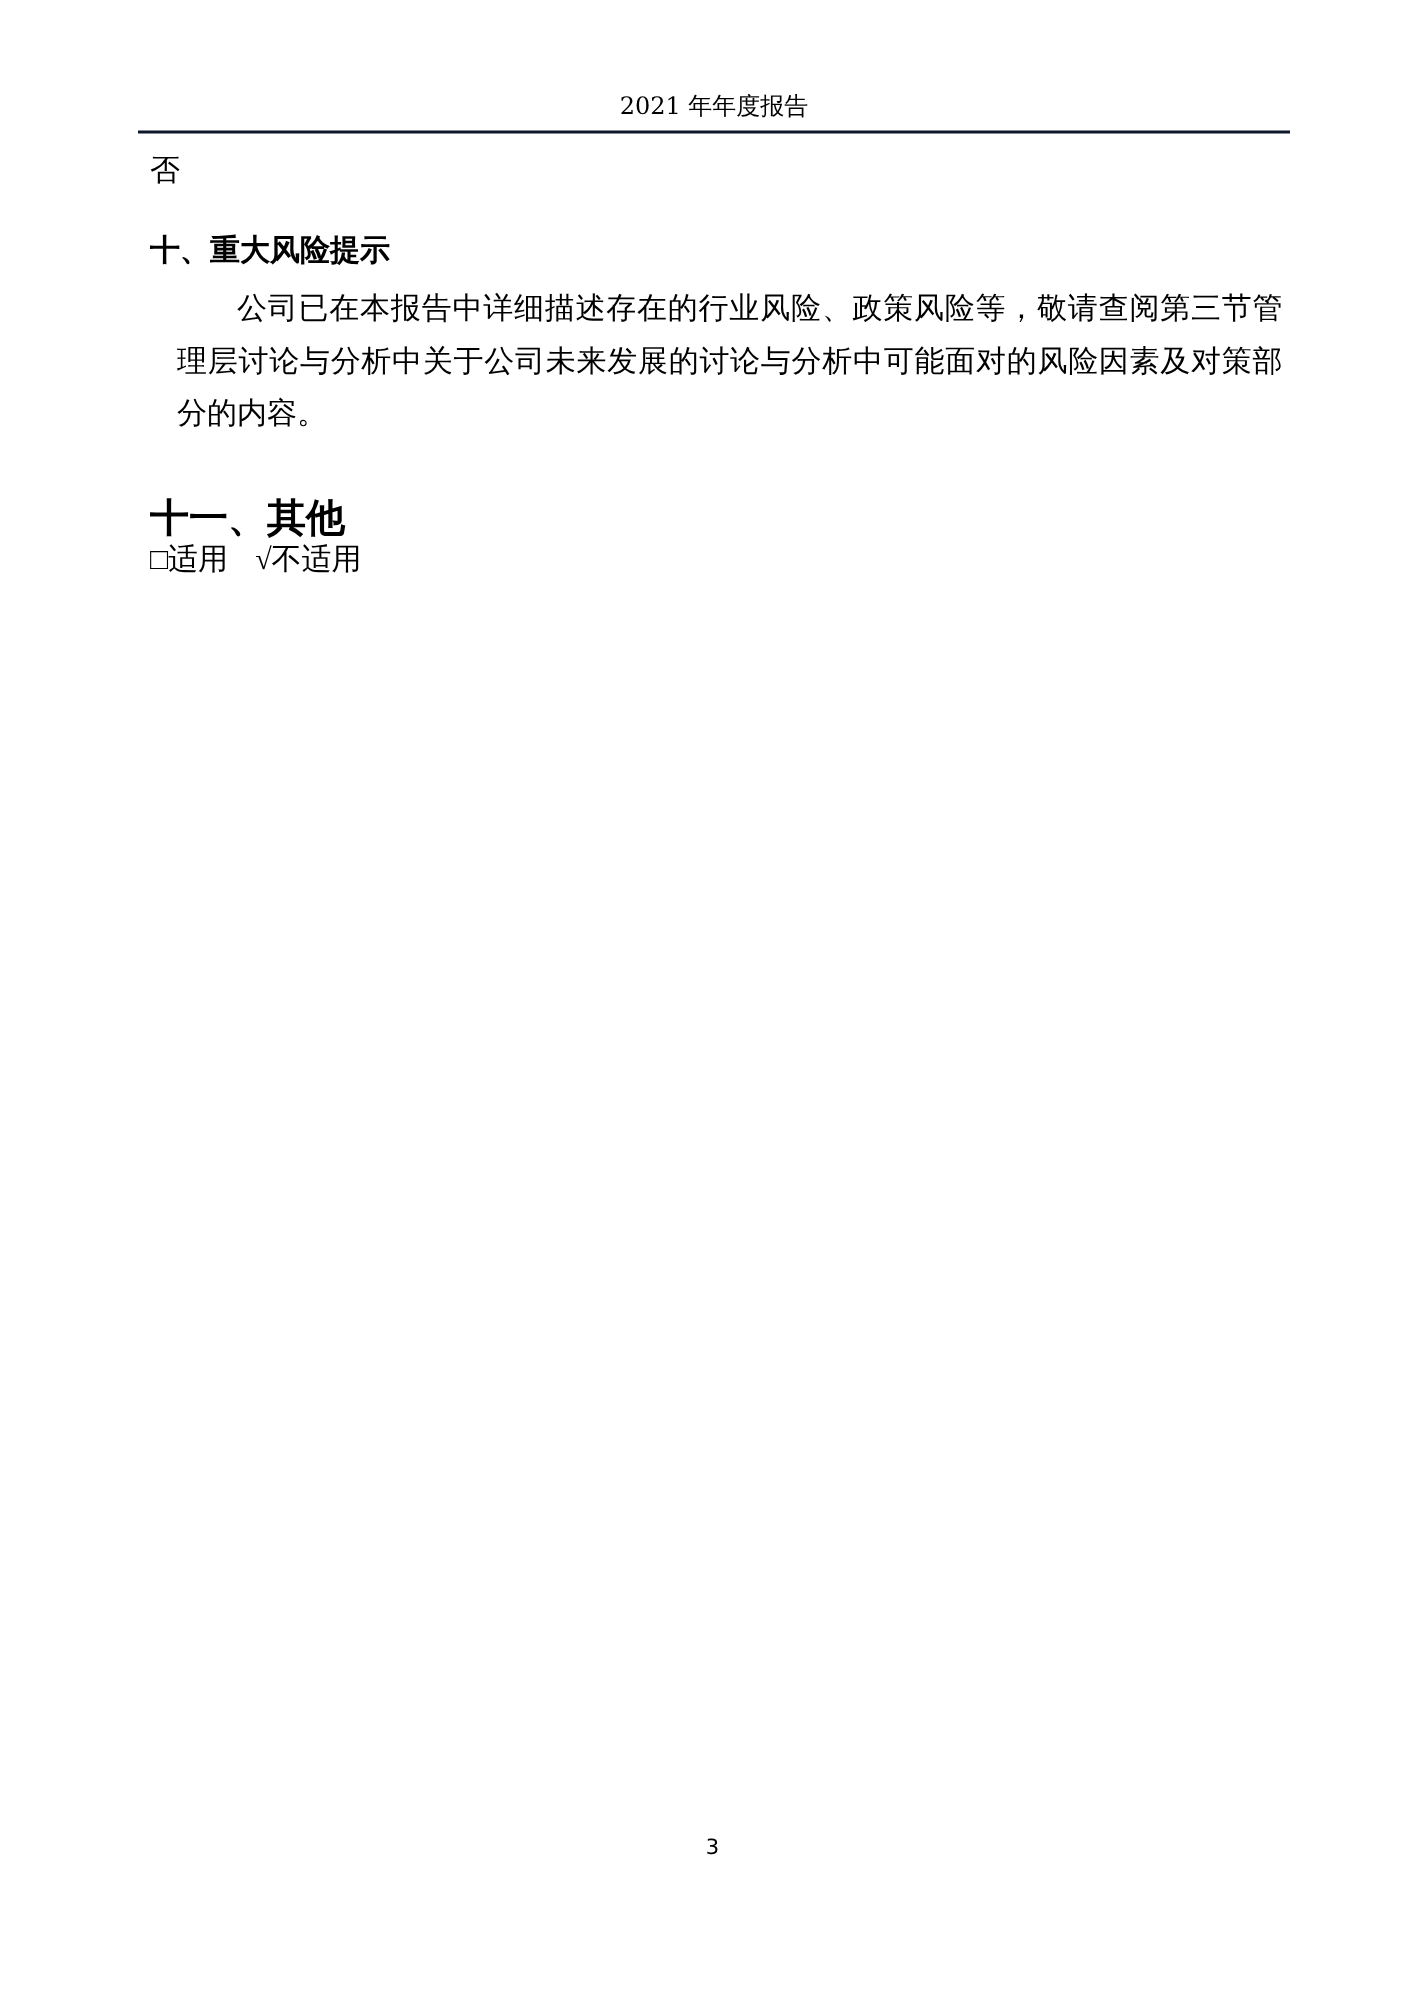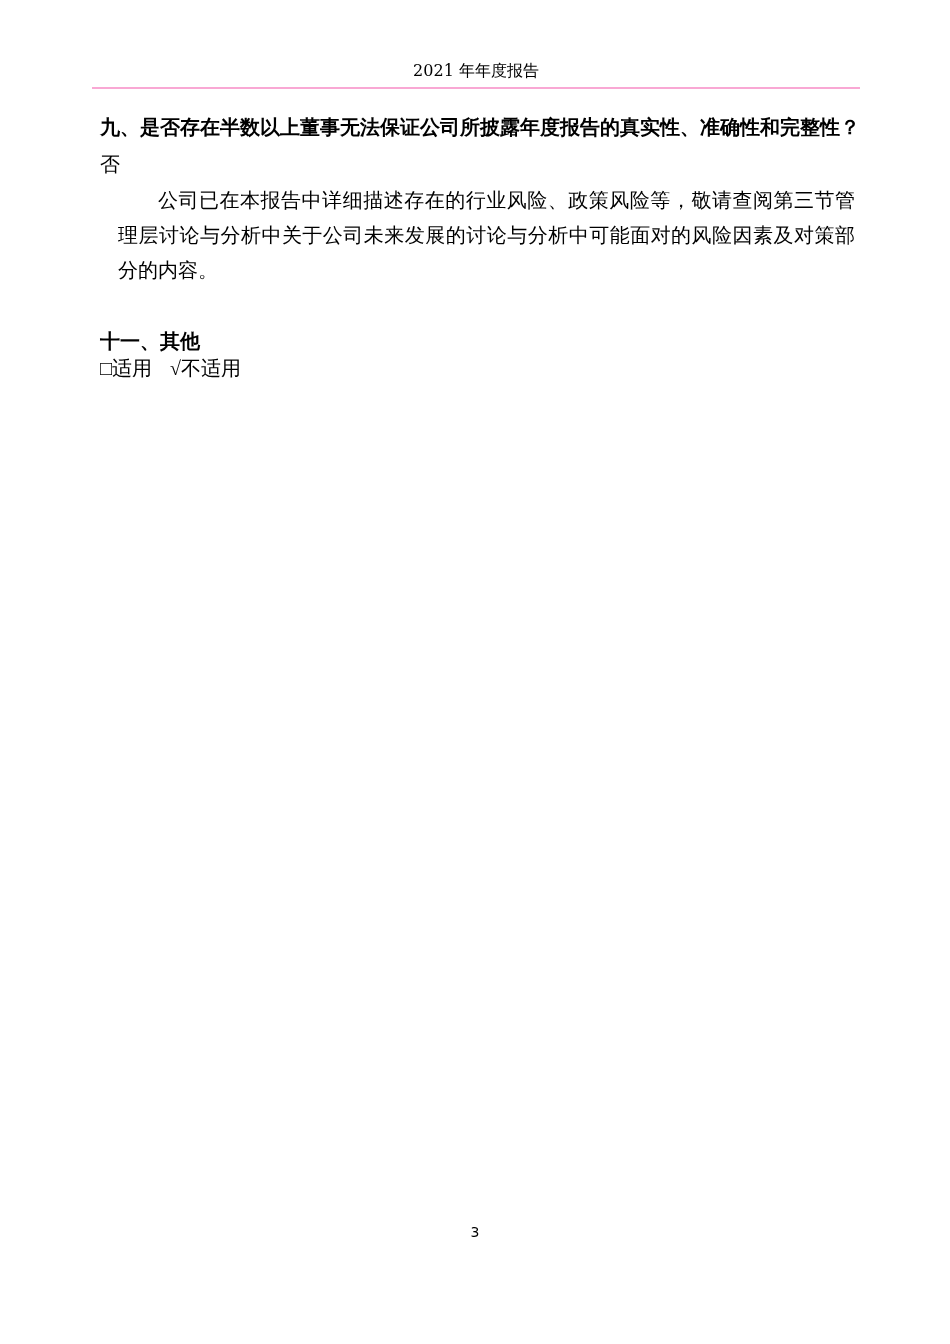--- a/index.html
+++ b/index.html
@@ -14,21 +14,21 @@
     font-family: "DejaVu Serif", "Liberation Serif", serif;
     overflow: hidden;
   }
   .doc-header {
     position: absolute;
     top: 0;
     left: 92px;
     right: 90px;
     padding-top: 62px;
     padding-bottom: 7px;
-    border-bottom: 2px solid #f9a8d4;
+    border-bottom: 2px solid #0f172a;
     text-align: center;
   }
   .doc-header .header-title {
     font-size: 16px;
     line-height: 18px;
     color: #000000;
   }
   .content {
     position: absolute;
     top: 90px;
@@ -56,21 +56,21 @@
   .risk-paragraph {
     margin-top: 8px;
     font-size: 20px;
     line-height: 35px;
     text-indent: 2em;
     text-align: justify;
     margin-left: 18px;
   }
   .heading-eleven {
     margin-top: 39px;
-    font-size: 20px;
+    font-size: 26px;
     line-height: 28px;
   }
   .applicability-line {
     margin-top: 2px;
     font-size: 20px;
     line-height: 22px;
     font-family: Liberation Serif, serif;
   }
   .applicability-line .option-gap {
     display: inline-block;
@@ -94,24 +94,24 @@
 <body>
 
 <div class="page">
 
   <div class="doc-header">
     <div class="header-title">2021 年年度报告</div>
   </div>
 
   <div class="content">
 
-    <div class="section-heading heading-nine">九、是否存在半数以上董事无法保证公司所披露年度报告的真实性、准确性和完整性？</div>
 
     <div class="answer-text">否</div>
 
+    <div class="section-heading heading-ten">十、重大风险提示</div>
 
     <div class="risk-paragraph">公司已在本报告中详细描述存在的行业风险、政策风险等，敬请查阅第三节管理层讨论与分析中关于公司未来发展的讨论与分析中可能面对的风险因素及对策部分的内容。</div>
 
     <div class="section-heading heading-eleven">十一、其他</div>
 
     <div class="applicability-line">
       <span>□适用</span><span class="option-gap"></span><span>√不适用</span>
     </div>
 
   </div>

